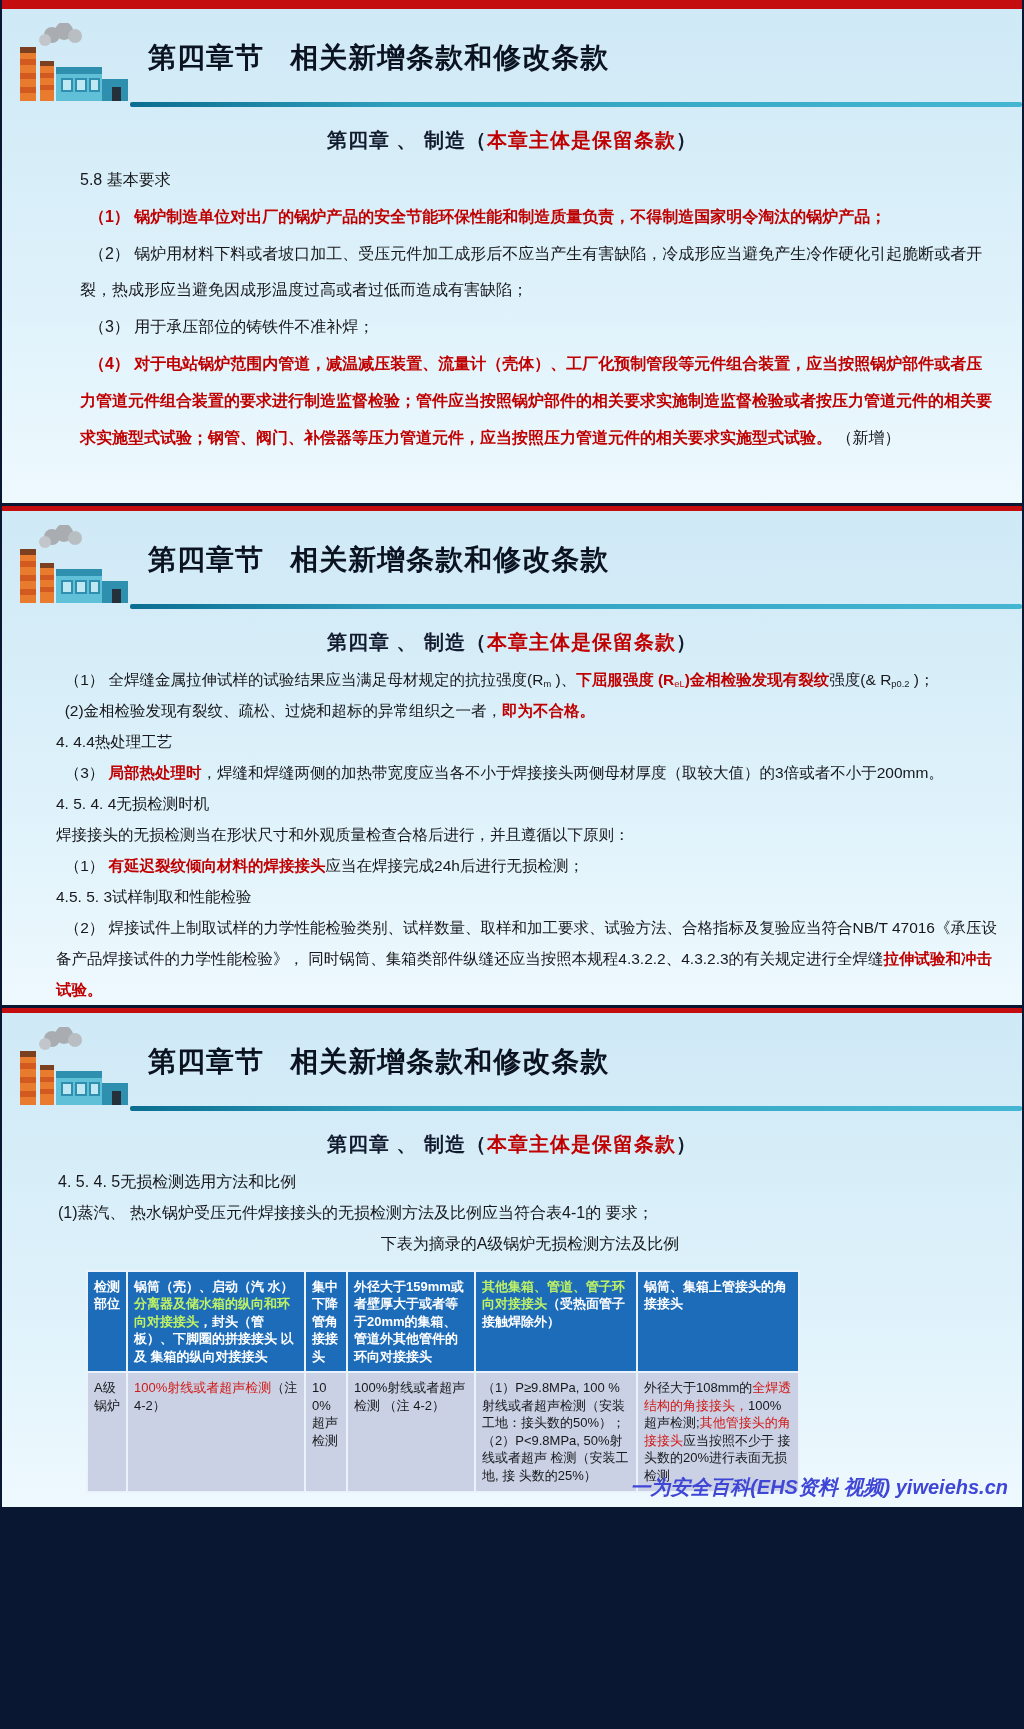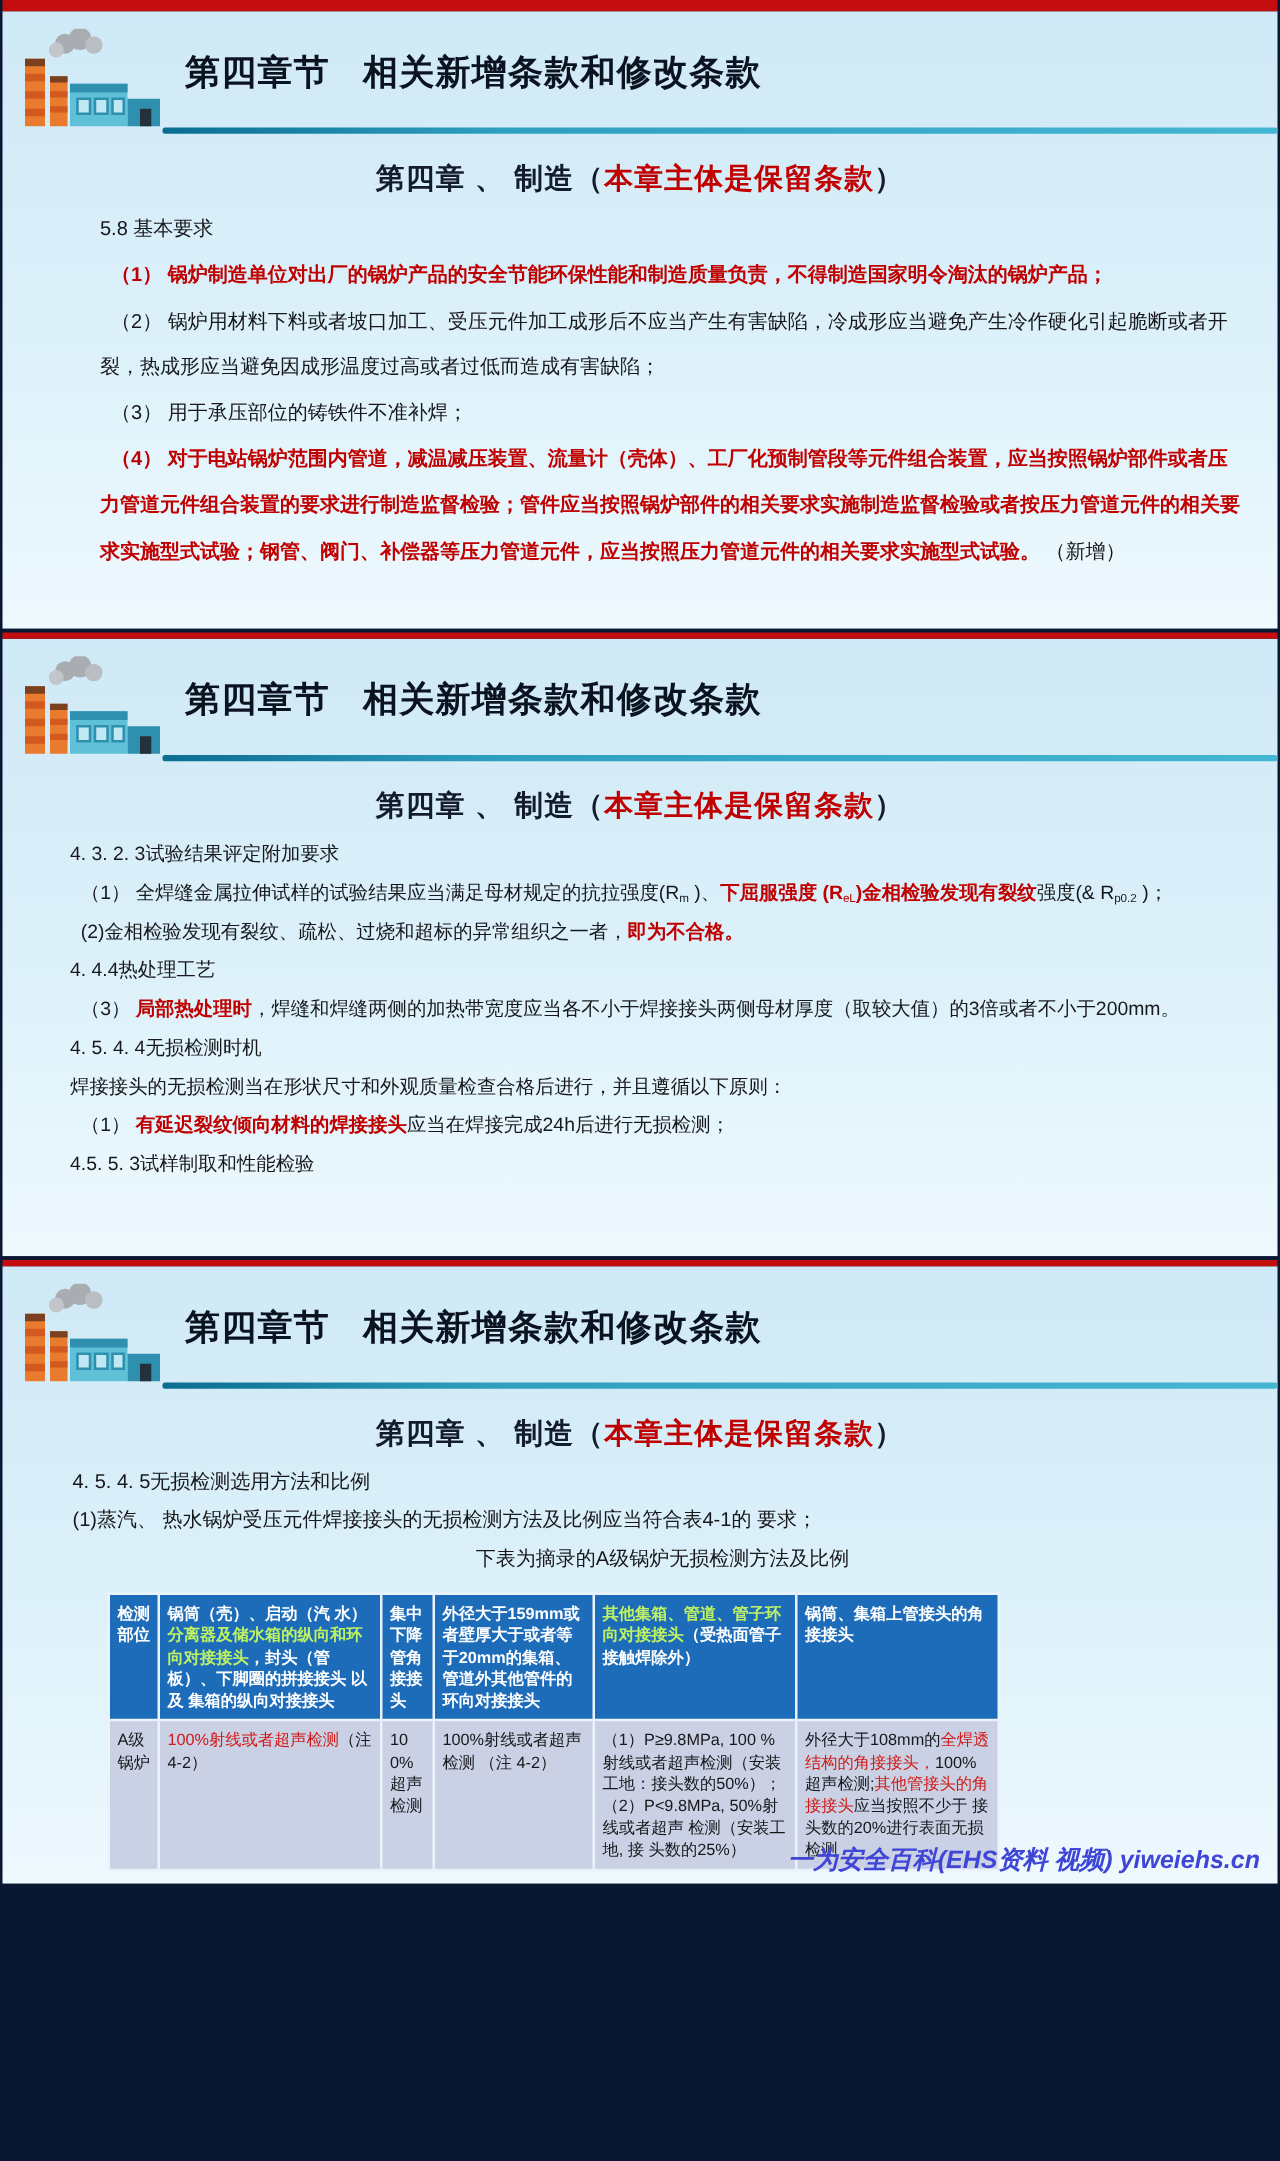--- a/index.html
+++ b/index.html
@@ -33,21 +33,21 @@
     margin:16px 0 0 18px;font-size:28px;font-weight:bold;
     color:#0b1220;letter-spacing:1px;white-space:pre;
   }
   .header-rule{
     position:absolute;left:128px;right:0;bottom:4px;height:5px;
     background:linear-gradient(90deg,#0b6e91 0%,#2f9fbe 30%,#44b6d2 100%);
     border-radius:2px;
   }
   .subtitle{
     margin:16px 0 0 0;text-align:center;
-    font-size:23px;font-weight:bold;letter-spacing:1px;
+    font-size:20px;font-weight:bold;letter-spacing:1px;
   }
   .slide-body{padding:8px 26px 0 78px;font-size:16px;line-height:2.3;color:#17181c;}
   .s2 .slide-body{padding-left:54px;padding-right:20px;font-size:15.5px;line-height:2.0;}
   .s3 .slide-body{padding-left:56px;padding-right:20px;font-size:16px;line-height:1.95;}
   .para{margin:0;white-space:pre-wrap;}
 
   
   .seg-n{color:#17181c;}
   .seg-r{color:#c00000;font-weight:bold;}
   .seg-rn{color:#d01a17;}
@@ -147,29 +147,29 @@
           <rect x="78" y="56" width="9" height="12" fill="#bfe8f2" stroke="#2e8fae" stroke-width="2"></rect>
           <rect x="90" y="56" width="26" height="22" fill="#2e8fae"></rect>
           <rect x="100" y="64" width="9" height="14" fill="#25313a"></rect>
         </svg>
       </span>
       <h1 class="slide-title">第四章节   相关新增条款和修改条款</h1>
       <div class="header-rule"></div>
     </header>
     <h2 class="subtitle"><span class="seg-t">第四章 、 制造（</span><span class="seg-tr">本章主体是保留条款</span><span class="seg-t">）</span></h2>
     <div class="slide-body">
-        <div class="para"><span class="seg-n">4. 3. 2. 3试验结果评定附加要求</span></div>
         <div class="para"><span class="seg-n">  （1） 全焊缝金属拉伸试样的试验结果应当满足母材规定的抗拉强度(R</span><span class="seg-sub">m</span><span class="seg-n"> )、</span><span class="seg-r">下屈服强度 (R</span><span class="seg-rsub">eL</span><span class="seg-r">)金相检验发现有裂纹</span><span class="seg-n">强度(&amp; R</span><span class="seg-sub">p0.2</span><span class="seg-n"> )；</span></div>
         <div class="para"><span class="seg-n">  (2)金相检验发现有裂纹、疏松、过烧和超标的异常组织之一者，</span><span class="seg-r">即为不合格。</span></div>
         <div class="para"><span class="seg-n">4. 4.4热处理工艺</span></div>
         <div class="para"><span class="seg-n">  （3） </span><span class="seg-r">局部热处理时</span><span class="seg-n">，焊缝和焊缝两侧的加热带宽度应当各不小于焊接接头两侧母材厚度（取较大值）的3倍或者不小于200mm。</span></div>
         <div class="para"><span class="seg-n">4. 5. 4. 4无损检测时机</span></div>
         <div class="para"><span class="seg-n">焊接接头的无损检测当在形状尺寸和外观质量检查合格后进行，并且遵循以下原则：</span></div>
         <div class="para"><span class="seg-n">  （1） </span><span class="seg-r">有延迟裂纹倾向材料的焊接接头</span><span class="seg-n">应当在焊接完成24h后进行无损检测；</span></div>
         <div class="para"><span class="seg-n">4.5. 5. 3试样制取和性能检验</span></div>
+        <div class="para"><span class="seg-n">  （2） 焊接试件上制取试样的力学性能检验类别、试样数量、取样和加工要求、试验方法、合格指标及复验应当符合NB/T 47016《承压设备产品焊接试件的力学性能检验》， 同时锅筒、集箱类部件纵缝还应当按照本规程4.3.2.2、4.3.2.3的有关规定进行全焊缝</span><span class="seg-r">拉伸试验和冲击试验。</span></div>
       </div>
   </section>
 
   <section class="slide s3">
     <header class="slide-header">
       <span class="factory">
         <svg width="118" height="80" viewBox="0 0 118 80" xmlns="http://www.w3.org/2000/svg">
           <circle cx="40" cy="12" r="8" fill="#a9adb2"></circle>
           <circle cx="52" cy="8" r="9" fill="#a9adb2"></circle>
           <circle cx="63" cy="13" r="7" fill="#b9bec3"></circle>

